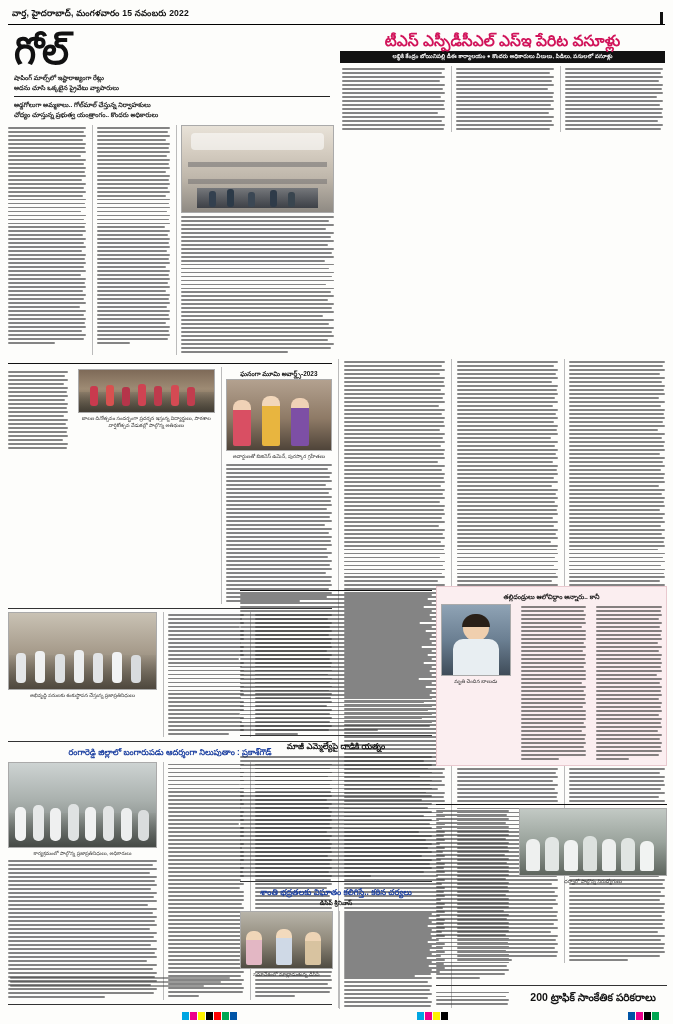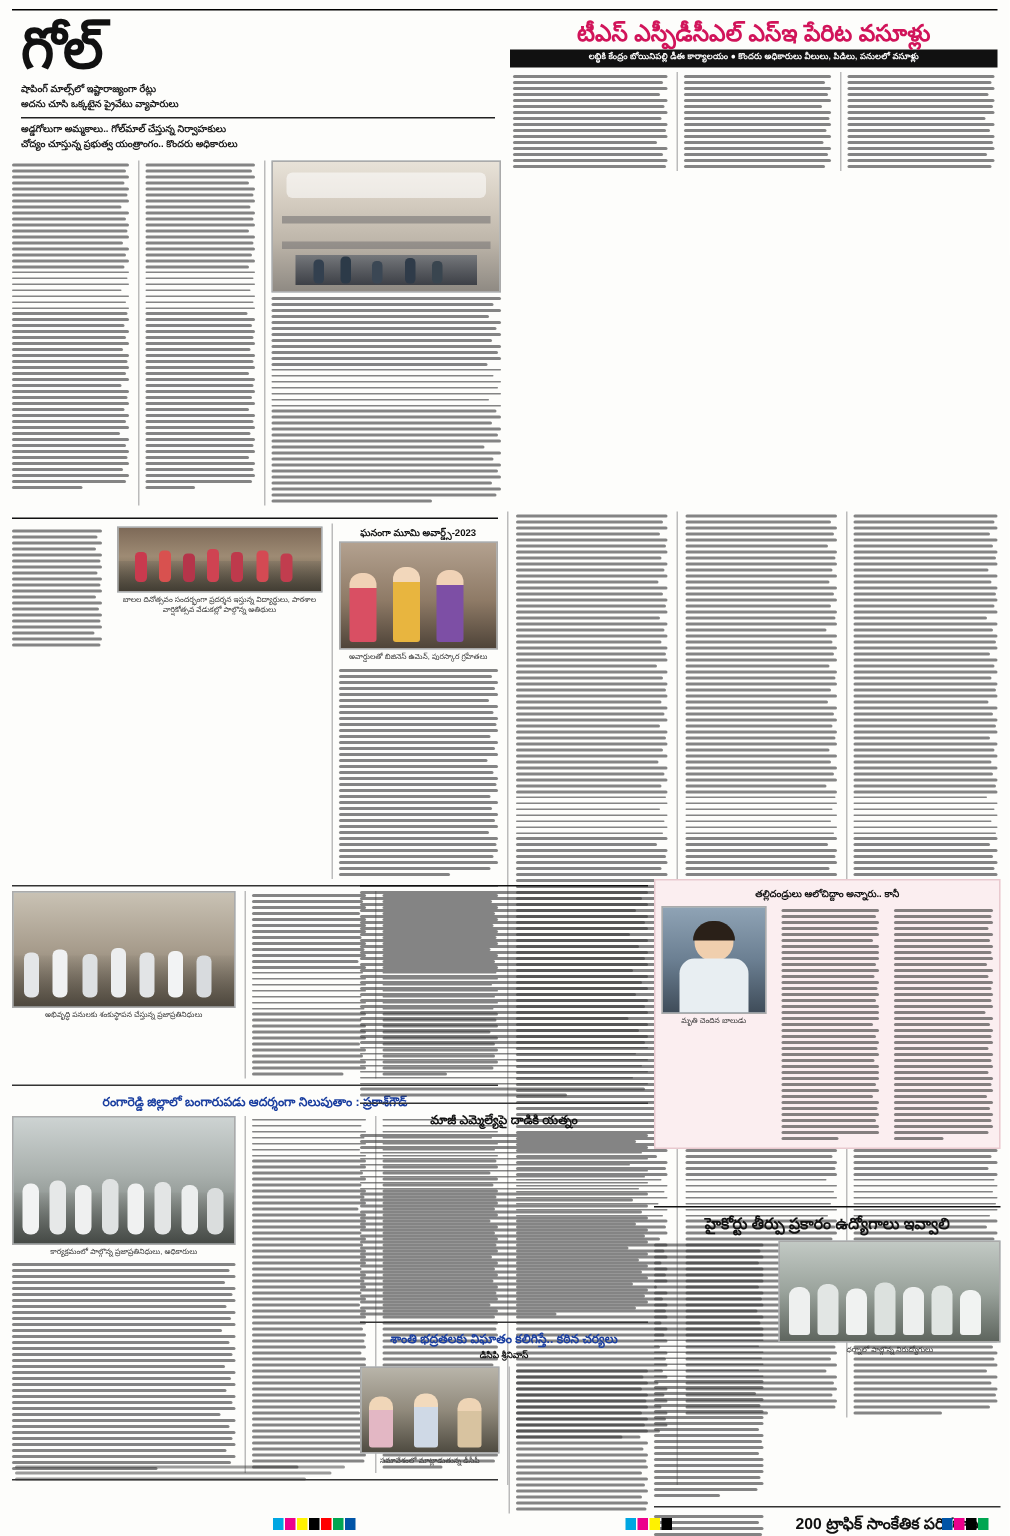--- a/index.html
+++ b/index.html
@@ -143,20 +143,24 @@
   
   .regbar { position:absolute; left:8px; right:8px; bottom:4px; height:8px; display:flex; gap:0; }
   .regbar .grp { display:flex; gap:1px; margin-right:6px; }
   .regbar .sw { width:7px; height:8px; }
 </style>
 </head>
 <body>
 
 <div class="page">
 
+  <div class="dateline-row">
+    <div class="dateline">వార్త, హైదరాబాద్, మంగళవారం 15 నవంబరు 2022</div>
+    <div class="edmark"></div>
+  </div>
   <div class="rule-top"></div>
 
   <div class="topband">
 
     <div class="leftstory">
       <div class="mainhead">
         <span class="h-black">గోల్</span>
       </div>
       <div class="subheads">
         <div>షాపింగ్ మాల్స్‌లో ఇష్టారాజ్యంగా రేట్లు</div>
@@ -1491,21 +1495,20 @@
           <i style="width:100%"></i>
             <i style="width:95%"></i>
             <i style="width:50%"></i>
         </span>
       </div>
     </div>
   </div>
 
   <div style="position:absolute;left:436px;top:800px;width:231px;">
     <div class="thickrule"></div>
-    <div class="secthead mid">హైకోర్టు తీర్పు ప్రకారం ఉద్యోగాలు ఇవ్వాలి</div>
     <div class="colwrap" style="margin-top:2px">
       <div class="col txt" style="width:74px">
         <span class="lines dense">
           <i style="width:100%"></i>
             <i style="width:97%"></i>
             <i style="width:100%"></i>
             <i style="width:95%"></i>
           <i style="width:100%"></i>
             <i style="width:99%"></i>
             <i style="width:100%"></i>

